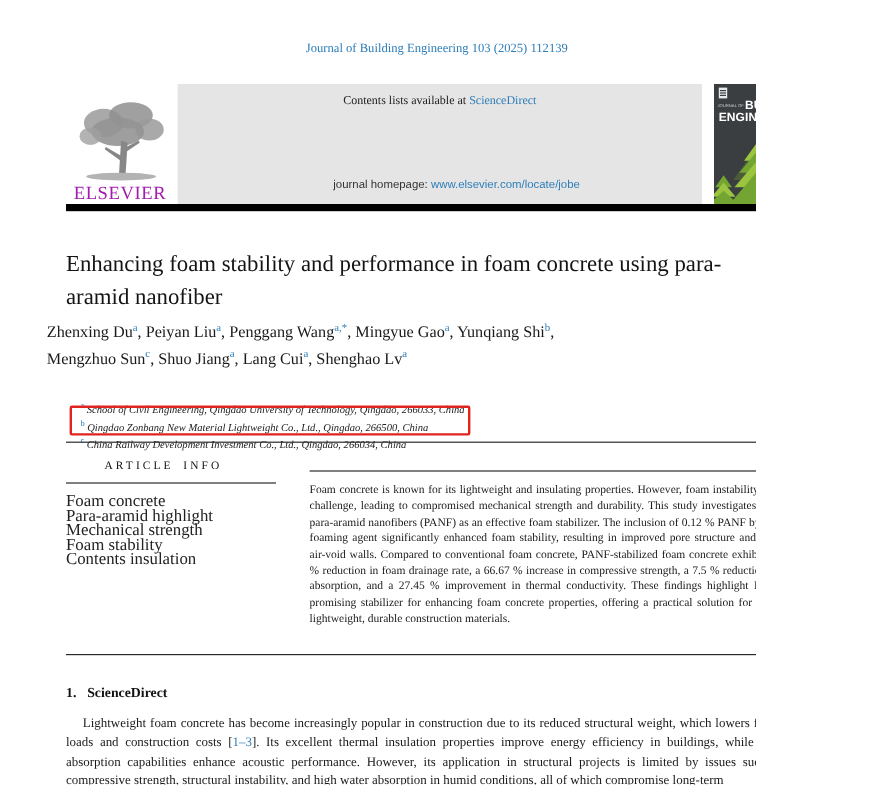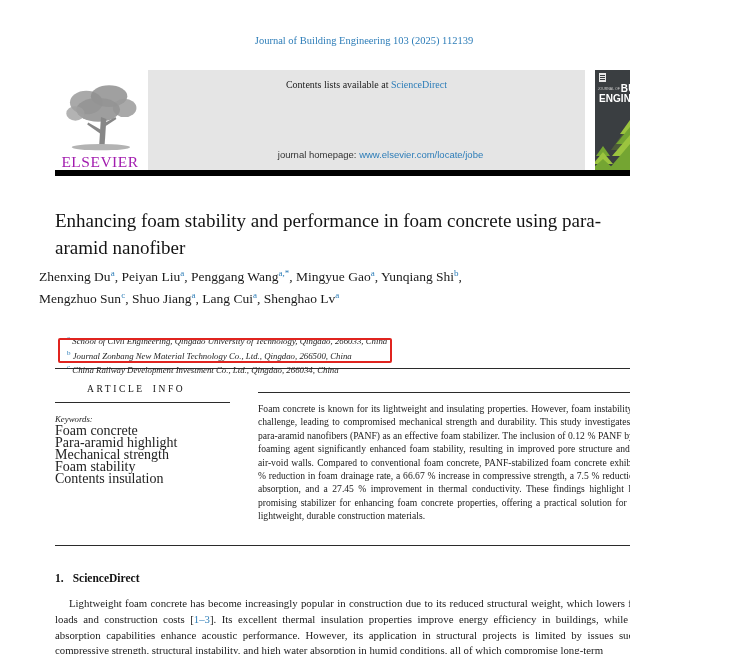--- a/index.html
+++ b/index.html
@@ -137,32 +137,31 @@
   <div class="black-bar"></div>
 
   <h1 class="title">Enhancing foam stability and performance in foam concrete using para-aramid nanofiber</h1>
 
   <div class="authors">
     <span><span>Zhenxing Du</span><sup>a</sup><span>, </span></span><span><span>Peiyan Liu</span><sup>a</sup><span>, </span></span><span><span>Penggang Wang</span><sup>a,*</sup><span>, </span></span><span><span>Mingyue Gao</span><sup>a</sup><span>, </span></span><span><span>Yunqiang Shi</span><sup>b</sup><span>,</span></span><br><span><span>Mengzhuo Sun</span><sup>c</sup><span>, </span></span><span><span>Shuo Jiang</span><sup>a</sup><span>, </span></span><span><span>Lang Cui</span><sup>a</sup><span>, </span></span><span><span>Shenghao Lv</span><sup>a</sup><span></span></span>
   </div>
 
   <div class="affils">
     <div><sup>a</sup> <span>School of Civil Engineering, Qingdao University of Technology, Qingdao, 266033, China</span></div>
-    <div><sup>b</sup> <span>Journal Zonbang New Material Technology Co., Ltd., Qingdao, 266500, China</span></div>
+    <div><sup>b</sup> <span>Qingdao Zonbang New Material Lightweight Co., Ltd., Qingdao, 266500, China</span></div>
     <div><sup>c</sup> <span>China Railway Development Investment Co., Ltd., Qingdao, 266034, China</span></div>
     <div class="red-box"></div>
   </div>
 
   <div class="rule-full rule-1"></div>
 
   <div class="cols">
     <div class="col-left">
       <div class="sec-head">ARTICLE INFO</div>
       <div class="head-rule"></div>
-      <div class="kw-label">Keywords:</div>
       <div class="kw">Foam concrete</div>
       <div class="kw">Para-aramid highlight</div>
       <div class="kw">Mechanical strength</div>
       <div class="kw">Foam stability</div>
       <div class="kw">Contents insulation</div>
     </div>
     <div class="col-right">
       <div class="head-rule"></div>
       <p class="abs-text">Foam concrete is known for its lightweight and insulating properties. However, foam instability remains a challenge, leading to compromised mechanical strength and durability. This study investigates the use of para-aramid nanofibers (PANF) as an effective foam stabilizer. The inclusion of 0.12 % PANF by weight of foaming agent significantly enhanced foam stability, resulting in improved pore structure and reinforced air-void walls. Compared to conventional foam concrete, PANF-stabilized foam concrete exhibited a 74.4 % reduction in foam drainage rate, a 66.67 % increase in compressive strength, a 7.5 % reduction in water absorption, and a 27.45 % improvement in thermal conductivity. These findings highlight PANF as a promising stabilizer for enhancing foam concrete properties, offering a practical solution for developing lightweight, durable construction materials.</p>
     </div>

